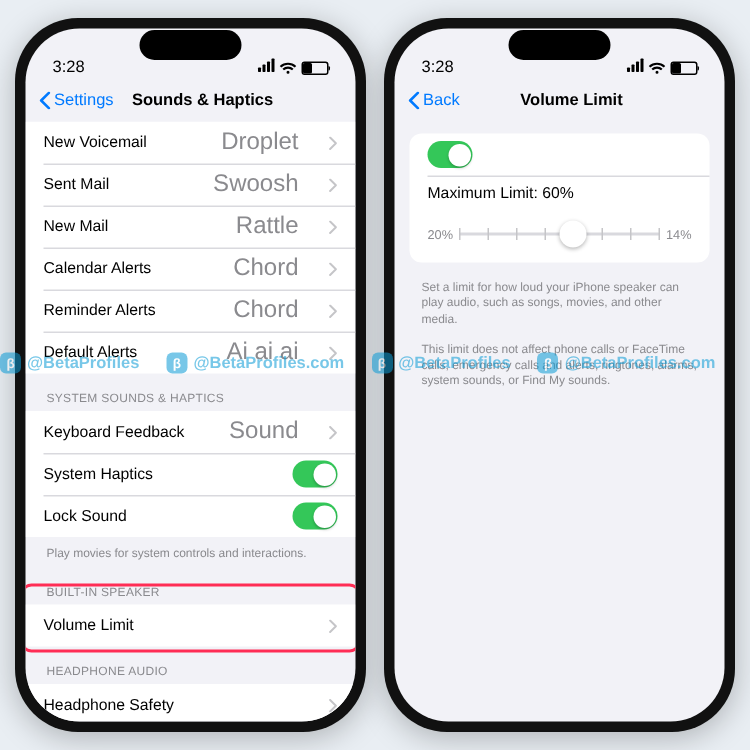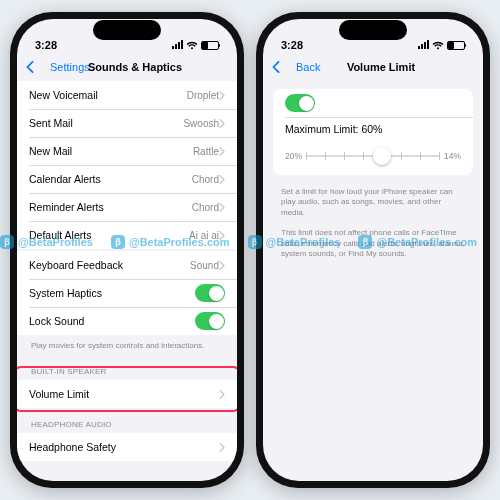--- a/index.html
+++ b/index.html
@@ -1,35 +1,35 @@
 <!DOCTYPE html>
 <html><head>
 <meta charset="utf-8">
 <style>
   * { box-sizing: border-box; margin: 0; padding: 0; font-family: -apple-system, "Helvetica Neue", Arial, sans-serif; }
   body { background: #e9eef3; width: 500px; height: 500px; overflow: hidden; position: relative; }
   .stage { display: flex; gap: 12px; justify-content: center; padding: 12px 8px; }
   .phone { width: 234px; height: 476px; background: #111; border-radius: 42px; padding: 7px; position: relative; box-shadow: 0 4px 20px rgba(0,0,0,.25); }
   .screen { width: 100%; height: 100%; background: #f2f2f7; border-radius: 36px; overflow: hidden; position: relative; font-size: 10px; color: #000; }
   .island { position: absolute; top: 8px; left: 50%; transform: translateX(-50%); width: 68px; height: 20px; background: #000; border-radius: 12px; z-index: 5; }
-  .statusbar { height: 34px; display: flex; justify-content: space-between; align-items: flex-end; padding: 0 18px 2px; font-size: 11px; font-weight: 700; }
+  .statusbar { height: 34px; display: flex; justify-content: space-between; align-items: flex-end; padding: 0 18px 2px; font-size: 11px; font-weight: 400; }
   .status-right { display: flex; gap: 3px; align-items: center; }
   .navbar { height: 28px; display: flex; align-items: center; position: relative; padding: 0 8px; }
-  .back { color: #007aff; display: flex; align-items: flex-start; font-size: 11px; gap: 15px; }
+  .back { color: #007aff; display: flex; align-items: flex-start; font-size: 11px; gap: 1px; }
   .back svg { width: 10px; height: 12px; }
   .title { position: absolute; left: 16px; right: 0; text-align: center; font-weight: 600; font-size: 11px; pointer-events: none; }
   .content { height: calc(100% - 62px); overflow: hidden; }
   .group { background: #fff; margin: 0 0 2px; }
   .group.inset { margin: 8px 10px; border-radius: 8px; }
   .header { font-size: 8px; color: #8a8a8e; text-transform: uppercase; padding: 10px 14px 4px; letter-spacing: .2px; }
   .footer { font-size: 8px; color: #8a8a8e; padding: 4px 14px 6px; line-height: 1.3; }
   .row { display: flex; align-items: center; height: 28px; padding: 0 12px; position: relative; }
   .row + .row::before { content: ""; position: absolute; top: 0; left: 12px; right: 0; height: .5px; background: #d9d9de; }
   .row .label { flex: 1; font-size: 10.5px; }
-  .row .value { color: #8a8a8e; font-size: 10px; margin-right: 0; }
+  .row .value { color: #8a8a8e; font-size: 16px; margin-right: 20px; }
   .chev { color: #c5c5c8; }
   .chev svg { width: 6px; height: 9px; display: block; }
   .toggle { width: 30px; height: 18px; border-radius: 10px; position: relative; }
   .toggle.on { background: #34c759; }
   .toggle .knob { position: absolute; width: 15px; height: 15px; background: #fff; border-radius: 50%; top: 1.5px; right: 1.5px; box-shadow: 0 1px 2px rgba(0,0,0,.25); }
   .highlight { position: absolute; border: 2px solid #ff2d55; border-radius: 8px; pointer-events: none; }
   .slider-row { padding: 6px 12px 12px; }
   .slider-lbl { font-size: 10.5px; margin-bottom: 14px; }
   .slider-wrap { display: flex; align-items: center; gap: 4px; font-size: 8.5px; color: #8a8a8e; }
   .slider { flex: 1; height: 14px; position: relative; }
@@ -127,20 +127,21 @@
             <div class="row">
               <span class="label">Default Alerts</span>
               <span class="value">Ai ai ai</span>
               <span class="chev">
                 <svg viewBox="0 0 8 14">
                   <path d="M1 1l6 6-6 6" stroke="#c5c5c8" stroke-width="2" fill="none" stroke-linecap="round" stroke-linejoin="round"></path>
                 </svg>
               </span>
             </div>
           </div>
+        <div class="header">System Sounds &amp; Haptics</div>
         <div class="group" id="g2">
             <div class="row">
               <span class="label">Keyboard Feedback</span>
               <span class="value">Sound</span>
               <span class="chev">
                 <svg viewBox="0 0 8 14">
                   <path d="M1 1l6 6-6 6" stroke="#c5c5c8" stroke-width="2" fill="none" stroke-linecap="round" stroke-linejoin="round"></path>
                 </svg>
               </span>
             </div>

